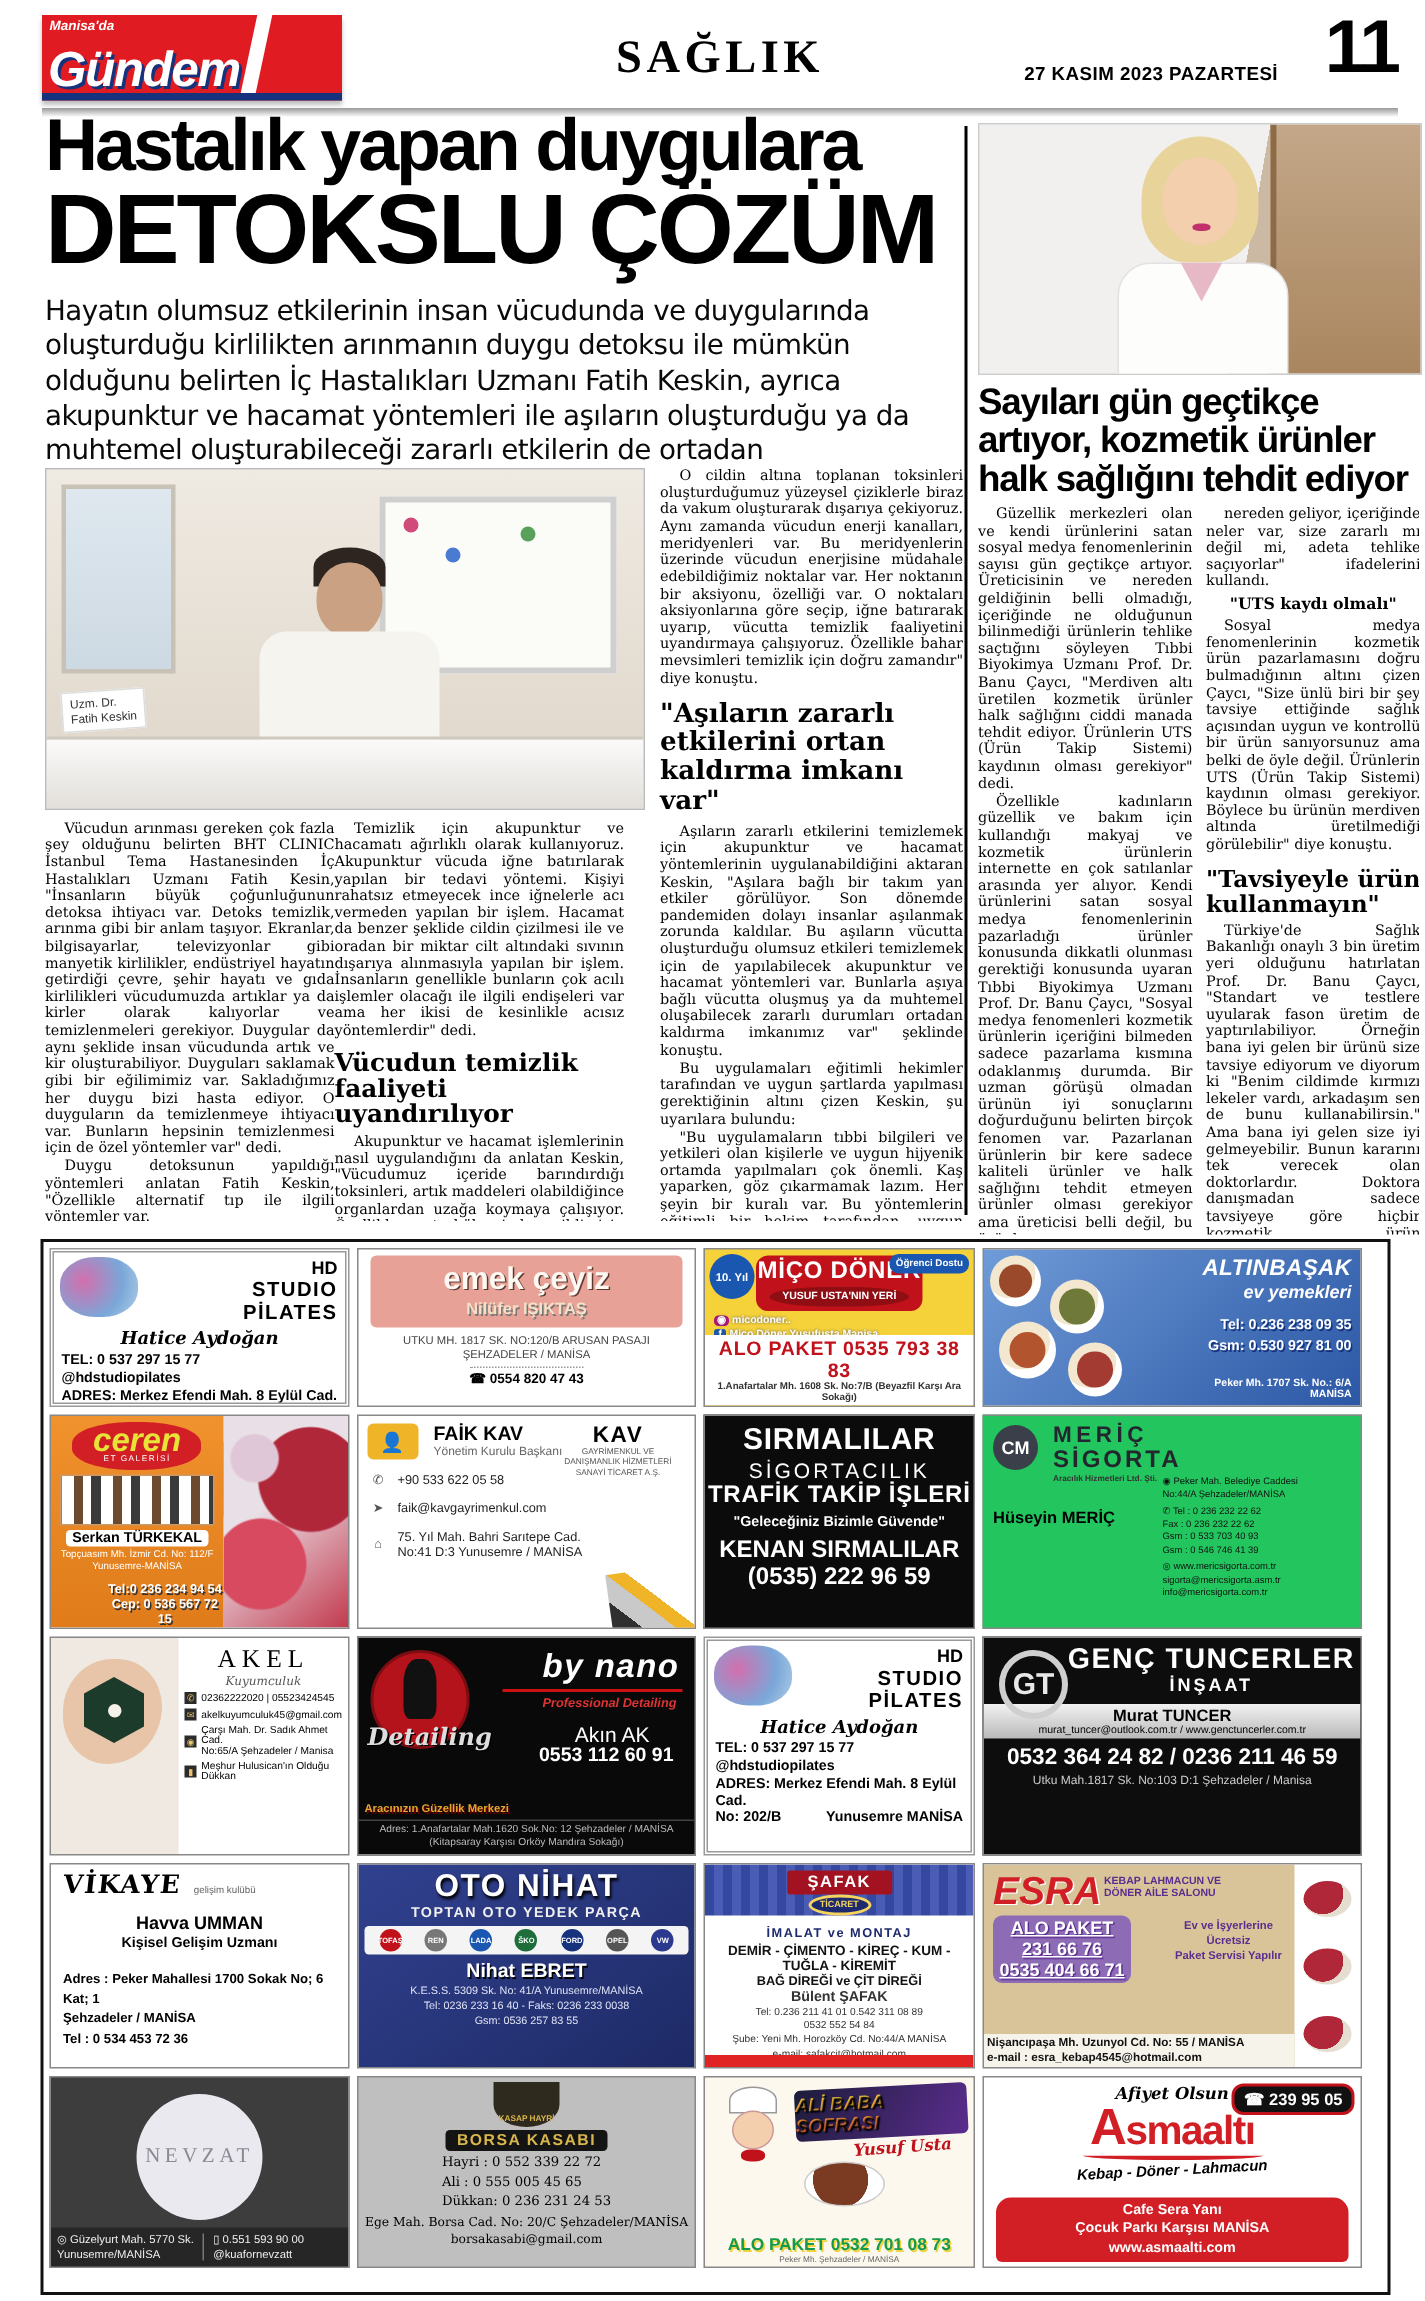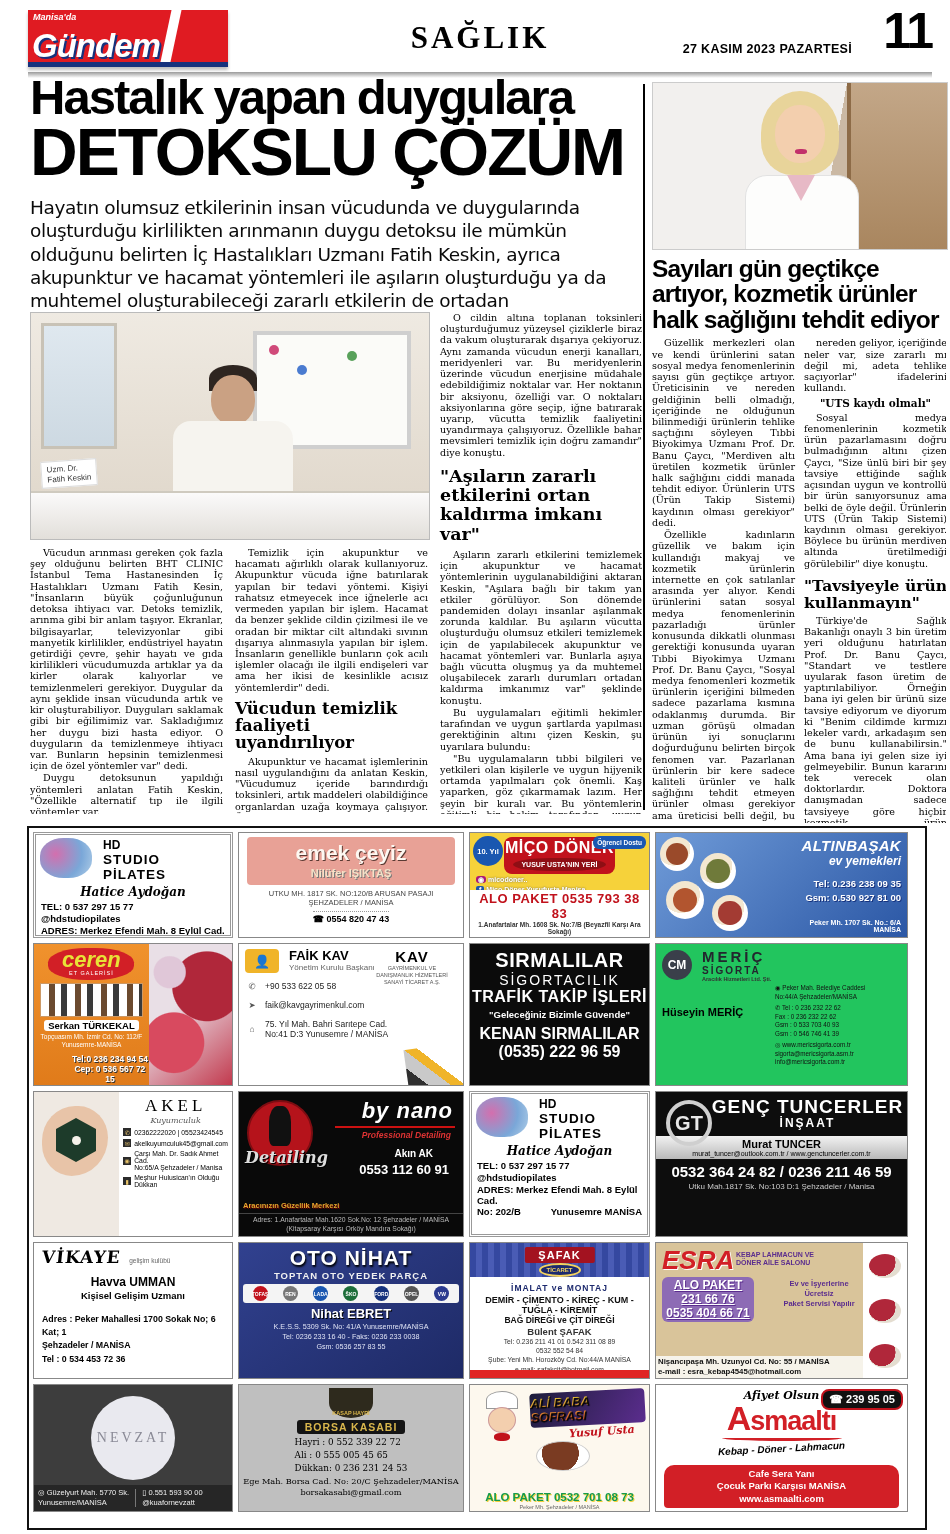--- a/index.html
+++ b/index.html
@@ -32,21 +32,21 @@
         border:1px solid #bbb;overflow:hidden;}
   .whiteboard{position:absolute;right:18px;top:18px;width:150px;height:110px;background:#fbfbf8;border:4px solid #cfcfcf;}
   .wb-dot{position:absolute;width:10px;height:10px;border-radius:50%;}
   .window{position:absolute;left:10px;top:10px;width:70px;height:120px;background:linear-gradient(#dfe8ef,#cdd9e2);border:3px solid #c8c2b6;}
   .man-head{position:absolute;left:180px;top:62px;width:44px;height:50px;border-radius:48%;background:#caa183;}
   .man-hair{position:absolute;left:178px;top:52px;width:48px;height:26px;border-radius:50% 50% 0 0;background:#2e2520;}
   .man-body{position:absolute;left:142px;top:108px;width:120px;height:80px;border-radius:18px 18px 0 0;background:#f6f4ef;}
   .desk{position:absolute;left:0;bottom:0;width:100%;height:46px;background:linear-gradient(#fbfafa,#e2dfda);border-top:2px solid #cfcabf;}
   .photo-cap{position:absolute;left:10px;bottom:52px;background:#fff;padding:3px 5px;font-size:8px;
         line-height:1.2;color:#333;border:1px solid #ddd;transform:rotate(-4deg);}
-  .two-cols{display:flex;gap:12px;margin-top:7px;}
+  .two-cols{display:flex;gap:0;margin-top:7px;}
   .bodycol{width:193px;flex:none;font-family:"DejaVu Serif",serif;font-size:9.6px;line-height:1.17;
         text-align:justify;}
   .bodycol p{margin:0 0 1px 0;text-indent:13px;}
   .col3{width:202px;flex:none;font-family:"DejaVu Serif",serif;font-size:9.6px;line-height:1.17;text-align:justify;}
   .col3 p{margin:0 0 1px 0;text-indent:13px;}
   .sub-serif{font-family:"DejaVu Serif",serif;font-weight:bold;font-size:16.5px;line-height:1.05;
         text-align:left;margin:7px 0 4px 0;text-indent:0;}
   .quote-sub{font-family:"DejaVu Serif",serif;font-weight:bold;font-size:17.5px;line-height:1.1;
         text-align:left;margin:9px 0 5px 0;}
   .v-divider{position:absolute;left:643px;top:84px;width:1.5px;height:726px;background:#000;}
@@ -68,21 +68,21 @@
   
   .ads{position:absolute;left:27px;top:826px;width:888px;height:692px;border:2px solid #111;
        padding:4px;display:grid;grid-template-columns:200px 226px 181px 253px;
        grid-template-rows:106px 143px 146px 137px 128px;gap:5px;background:#fff;}
   .ad{position:relative;border:1px solid #888;overflow:hidden;background:#fff;font-size:9px;}
   .ad *{box-sizing:border-box;}
   
   .ad-hd{border:3px double #999;padding:3px 5px;}
   .hd-blob{position:absolute;left:4px;top:3px;width:52px;height:40px;border-radius:45%;
       background:radial-gradient(circle at 30% 40%,#d36fae,#7aa7d8 60%,#b3d0e8);}
-  .hd-top{margin-left:62px;text-align:left;}
+  .hd-top{margin-left:62px;text-align:right;}
   .hd-hd{font-weight:bold;font-size:12px;}
   .hd-name{font-weight:bold;font-size:13.5px;letter-spacing:1px;}
   .hd-script{text-align:center;font-family:"DejaVu Serif",serif;font-style:italic;font-weight:bold;font-size:12px;margin:3px 0 2px;}
   .hd-line{font-weight:bold;font-size:9.5px;margin-top:1px;}
   .hd-bottom{display:flex;justify-content:space-between;font-weight:bold;font-size:9.5px;}
   
   .ad-emek{text-align:center;padding-top:4px;}
   .emek-box{margin:0 8px;background:#e8a196;border-radius:4px;padding:4px 0 6px;}
   .emek-title{font-size:21px;font-weight:bold;color:#fdf8f2;text-shadow:1px 1px 0 #5a3a33;}
   .emek-person{font-size:11px;font-weight:bold;color:#f4e2c8;text-shadow:1px 1px 0 #777;margin-top:2px;}
@@ -148,21 +148,21 @@
   .sirma-2{font-size:14px;letter-spacing:2px;}
   .sirma-3{font-size:16px;font-weight:bold;letter-spacing:.5px;}
   .sirma-4{font-size:9.5px;font-weight:bold;margin-top:3px;}
   .sirma-5{font-size:16px;font-weight:bold;margin-top:5px;}
   .sirma-6{font-size:16px;font-weight:bold;}
   
   .ad-meric{background:#22c55e;padding:4px;}
   .meric-logo{position:absolute;left:6px;top:6px;width:30px;height:30px;border-radius:50%;background:#3a3f4a;color:#fff;
       display:flex;align-items:center;justify-content:center;font-weight:bold;font-size:12px;}
   .meric-title{margin-left:42px;font-weight:bold;letter-spacing:3px;font-size:15px;color:#23262e;}
-  .meric-sub{margin-left:42px;font-weight:bold;font-size:10px;letter-spacing:2px;color:#23262e;}
+  .meric-sub{margin-left:42px;font-weight:bold;font-size:16px;letter-spacing:2px;color:#23262e;}
   .meric-ltd{margin-left:42px;font-size:5.5px;font-weight:bold;color:#333;}
   .meric-person{position:absolute;left:6px;top:62px;font-weight:bold;font-size:11px;}
   .meric-info{position:absolute;right:4px;top:40px;width:128px;font-size:6.3px;line-height:1.35;color:#111;}
   .meric-info .grp{margin-bottom:3px;}
   
   .ad-akel{display:flex;}
   .akel-left{width:44%;position:relative;background:#efe9e2;}
   .akel-hand{position:absolute;left:8px;top:14px;width:66px;height:70px;border-radius:50% 45% 55% 45%;background:#e8c4a8;}
   .akel-hex{position:absolute;left:22px;top:26px;width:40px;height:44px;background:#1d3b2a;
       clip-path:polygon(50% 0,100% 25%,100% 75%,50% 100%,0 75%,0 25%);}
@@ -175,21 +175,21 @@
   
   .ad-nano{background:#090909;color:#fff;}
   .nano-circle{position:absolute;left:8px;top:8px;width:66px;height:66px;border-radius:50%;background:#b5131b;border:2px solid #7d0d12;}
   .nano-man{position:absolute;left:30px;top:14px;width:22px;height:40px;background:#111;border-radius:40% 40% 20% 20%;}
   .nano-script{position:absolute;left:6px;top:56px;font-family:"DejaVu Serif",serif;font-style:italic;font-weight:bold;
       font-size:16px;color:#ddd;text-shadow:1px 1px 0 #000;}
   .nano-tag{position:absolute;left:4px;bottom:26px;color:#e3a72f;font-weight:bold;font-size:7.5px;text-shadow:1px 1px 0 #600;}
   .nano-title{position:absolute;right:10px;top:6px;font-size:22px;font-weight:bold;font-style:italic;letter-spacing:1px;}
   .nano-rule{position:absolute;right:8px;top:34px;width:120px;height:2px;background:#c11;}
   .nano-prof{position:absolute;right:12px;top:38px;color:#d33;font-style:italic;font-size:8.5px;font-weight:bold;}
-  .nano-person{position:absolute;right:30px;top:56px;font-size:10px;font-weight:bold;}
+  .nano-person{position:absolute;right:30px;top:56px;font-size:14px;font-weight:normal;}
   .nano-phone{position:absolute;right:14px;top:70px;font-size:13px;font-weight:bold;}
   .nano-addr{position:absolute;left:0;right:0;bottom:2px;text-align:center;font-size:6.8px;color:#bbb;line-height:1.3;border-top:1px solid #444;padding-top:2px;}
   
   .ad-genc{background:#0d0d0d;color:#fff;text-align:center;}
   .genc-logo{position:absolute;left:10px;top:8px;width:46px;height:46px;border-radius:50%;border:4px solid #cfcfcf;
       color:#e8e8e8;font-size:20px;font-weight:bold;display:flex;align-items:center;justify-content:center;}
   .genc-t1{margin:6px 0 0 52px;font-size:19px;font-weight:bold;letter-spacing:1px;line-height:.95;}
   .genc-t2{margin-left:52px;font-size:12px;font-weight:bold;letter-spacing:2px;}
   .genc-strip{margin-top:6px;background:linear-gradient(#f2f2f2,#b9b9b9);color:#000;padding:2px 0;}
   .genc-person{font-weight:bold;font-size:11px;}

